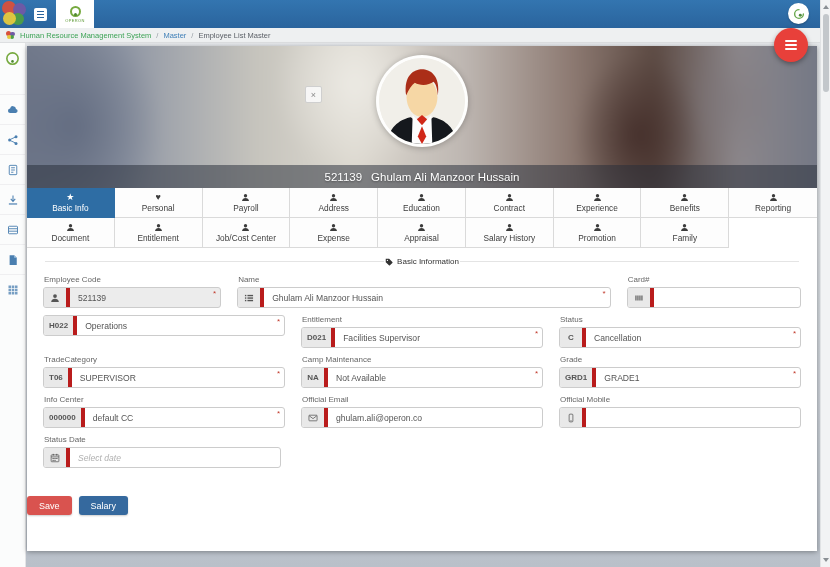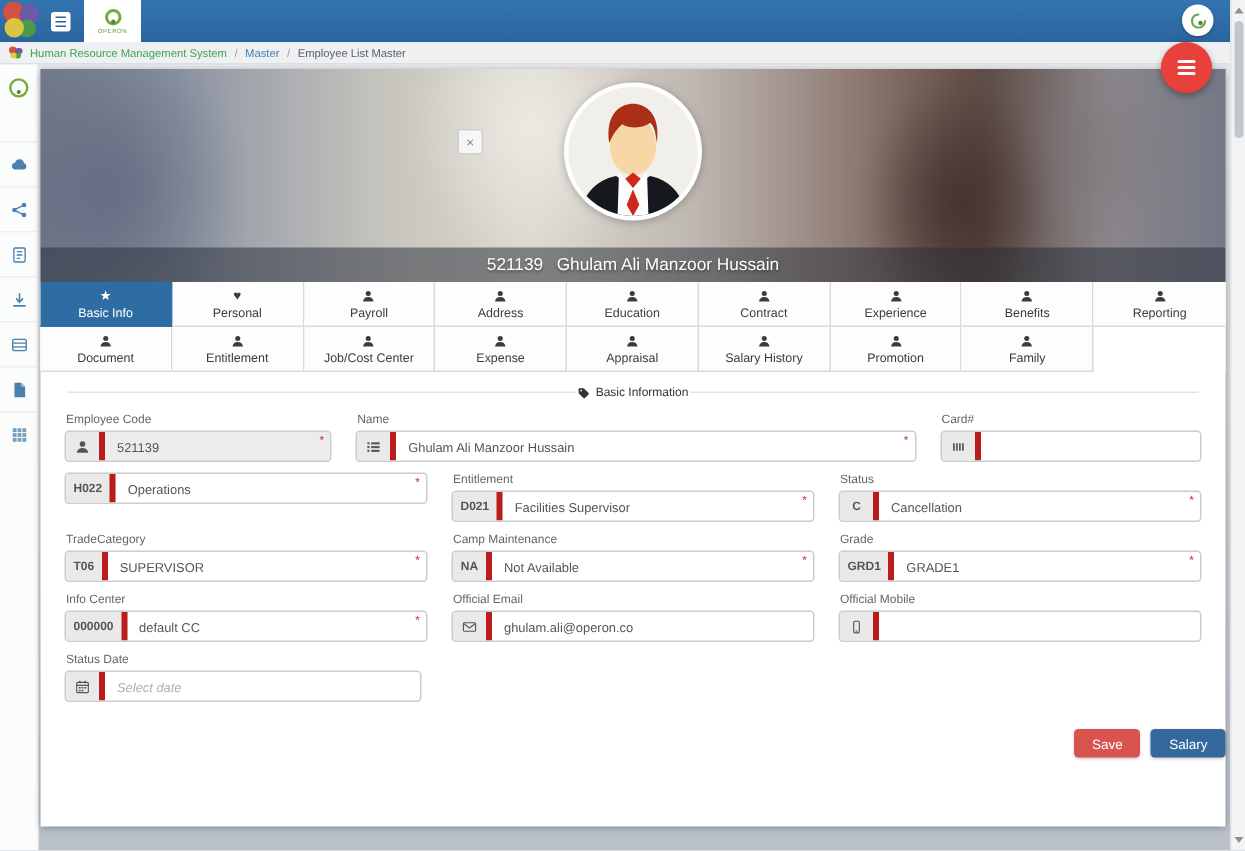--- a/index.html
+++ b/index.html
@@ -117,21 +117,21 @@
   .igroup{position:relative;display:flex;height:21px;border:1px solid #ccc;border-radius:3px;background:#fff;overflow:hidden}
   .igroup.disabled{background:#ececec}
   .iaddon{flex:0 0 auto;min-width:26px;padding:0 5px;background:#e9e9e9;border-right:4px solid #b91c1c;
           display:flex;align-items:center;justify-content:center;font-size:8px;font-weight:bold;color:#555}
   .iaddon svg{width:10px;height:10px;display:block}
   .ival{flex:1;display:flex;align-items:center;padding:0 8px;font-size:8.6px;color:#555;white-space:nowrap;overflow:hidden}
   .ival.ph{color:#b0b0b0;font-style:italic}
   .req{position:absolute;right:4px;top:1px;color:#c0392b;font-size:8px}
 
   
-  .actions{display:flex;justify-content:flex-end;gap:7px;margin-top:18px}
+  .actions{display:flex;justify-content:flex-start;gap:7px;margin-top:28px}
   .btn{border:none;height:19px;padding:0 12px;border-radius:3px;color:#fff;font-size:9px;
        font-family:inherit;cursor:pointer;box-shadow:0 1px 2px rgba(0,0,0,.2)}
   .btn-save{background:var(--save,#d9534f)}
   .btn-cancel{background:var(--cancel,#35699e)}
 </style>
 </head>
 <body>
 
 <div class="page">
 

